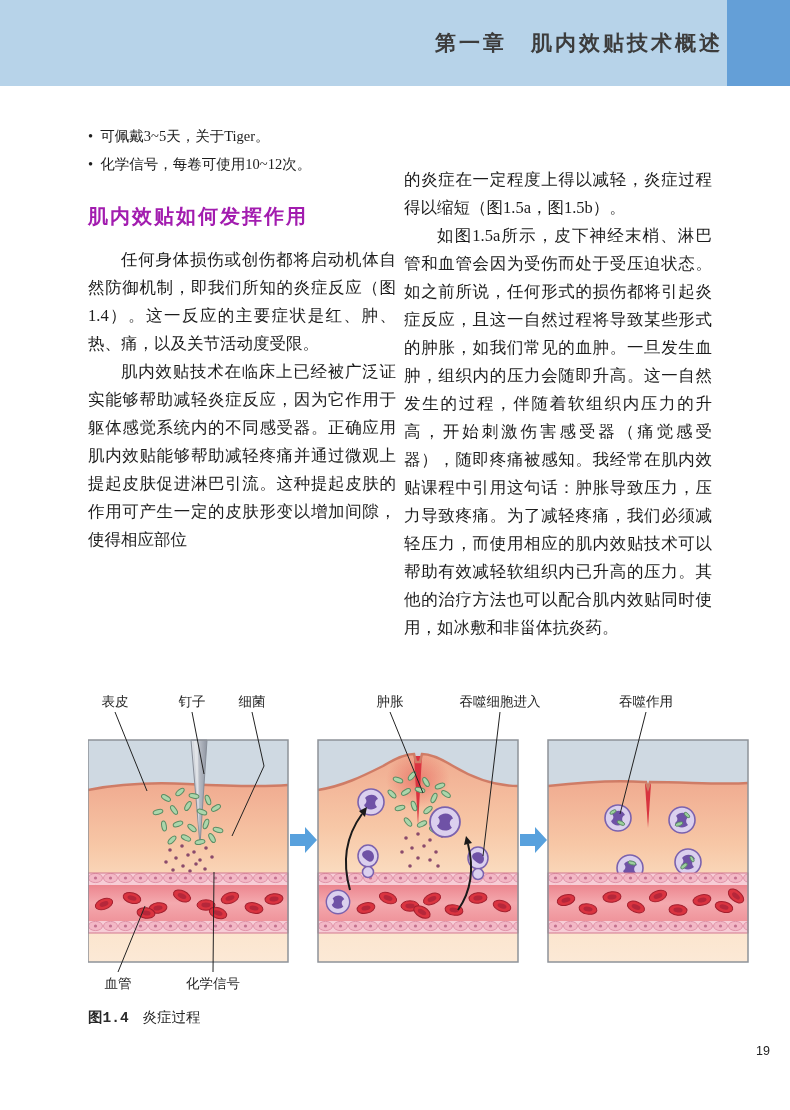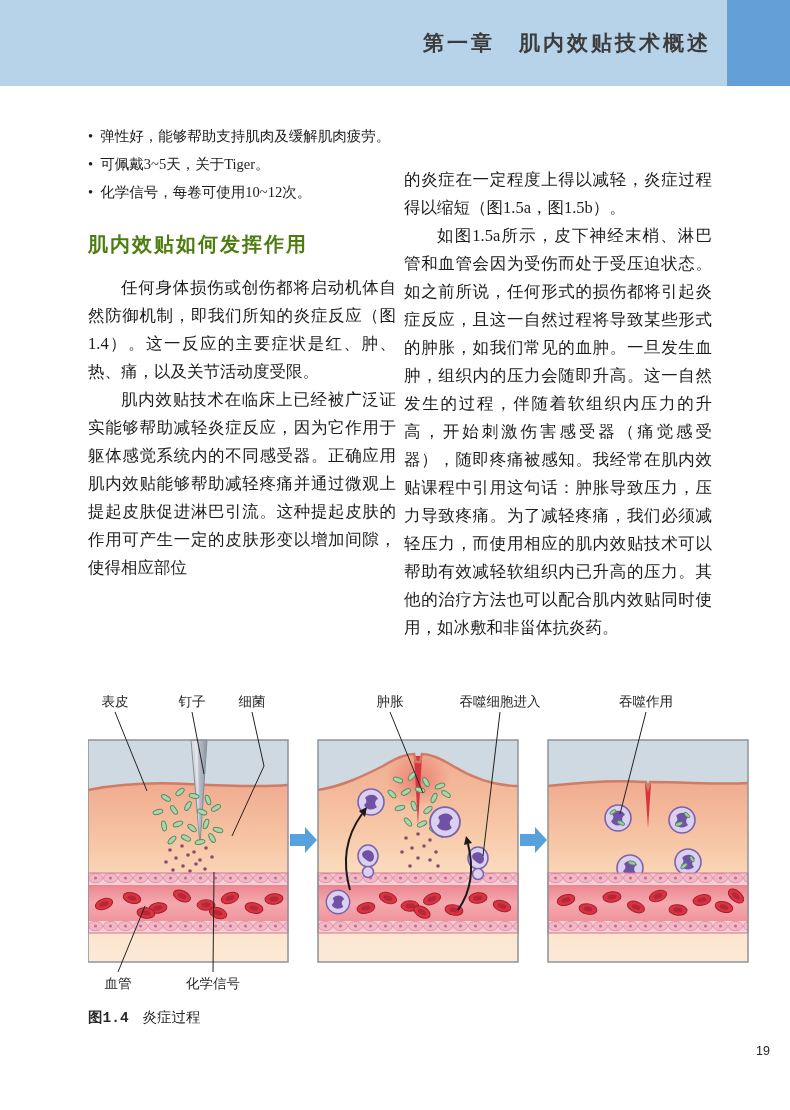--- a/index.html
+++ b/index.html
@@ -3,37 +3,37 @@
 <meta charset="utf-8">
 <style>
   html,body { margin:0; padding:0; background:#ffffff; }
   .page {
     position:relative; width:790px; height:1110px; background:#ffffff;
     font-family:"Liberation Serif","DejaVu Serif",serif; color:#1c1c1c; overflow:hidden;
   }
   
   .header-band {
     position:absolute; top:0; left:0; width:727px; height:86px; background:#b7d3e9;
-    display:flex; align-items:center; justify-content:flex-end; padding-right:16px; box-sizing:border-box;
+    display:flex; align-items:center; justify-content:flex-end; padding-right:4px; box-sizing:border-box;
   }
   .header-block { position:absolute; top:0; left:727px; width:63px; height:86px; background:#649fd7; }
   .chapter-title {
     font-size:21px; font-weight:bold; color:#3c3c3c; letter-spacing:3px;
     font-family:"Liberation Serif","DejaVu Serif",serif;
   }
   
   .col { position:absolute; top:120px; width:308px; font-size:16.5px; line-height:28px; text-align:justify; }
   .col-left  { left:88px; }
   .col-right { left:404px;margin-top:46px; }
   ul.bullets { margin:2px 0 24px 0; padding:0; list-style:none; font-size:14.5px; line-height:28px; }
   ul.bullets li::before { content:"\2022\2002"; }
   .note { margin:0 0 16px 0; }
   h2.sec {
     font-family:"Liberation Sans","DejaVu Sans",sans-serif;
-    font-size:20px; font-weight:bold; color:#4d7c0f; letter-spacing:2px; margin:18px 0 16px 0;
+    font-size:20px; font-weight:bold; color:#a21caf; letter-spacing:2px; margin:18px 0 16px 0;
   }
   p.para { margin:0; text-indent:2em; }
   p.cont { margin:0; text-indent:0; }
   i.book { font-style:italic; }
   
   .figure-svg { position:absolute; left:88px; top:688px; }
   .fig-caption {
     position:absolute; left:88px; top:1008px;
     font-family:Liberation Mono, monospace; font-size:14.5px; color:#2a2a2a;
   }
@@ -49,21 +49,20 @@
 
 <div class="page">
 
   <div class="header-band">
     <span class="chapter-title">第一章　肌内效贴技术概述</span>
   </div>
   <div class="header-block"></div>
 
   <div class="col col-left">
     <ul class="bullets">
-      <li>弹性好，能够帮助支持肌肉及缓解肌肉疲劳。</li>
       <li>可佩戴3~5天，关于Tiger。</li>
       <li>化学信号，每卷可使用10~12次。</li>
     </ul>
     <h2 class="sec">肌内效贴如何发挥作用</h2>
     <p class="para">任何身体损伤或创伤都将启动机体自然防御机制，即我们所知的炎症反应（图1.4）。这一反应的主要症状是红、肿、热、痛，以及关节活动度受限。</p>
     <p class="para">肌内效贴技术在临床上已经被广泛证实能够帮助减轻炎症反应，因为它作用于躯体感觉系统内的不同感受器。正确应用肌内效贴能够帮助减轻疼痛并通过微观上提起皮肤促进淋巴引流。这种提起皮肤的作用可产生一定的皮肤形变以增加间隙，使得相应部位</p>
   </div>
 
   <div class="col col-right">
     <p class="cont">的炎症在一定程度上得以减轻，炎症过程得以缩短（图1.5a，图1.5b）。</p>

